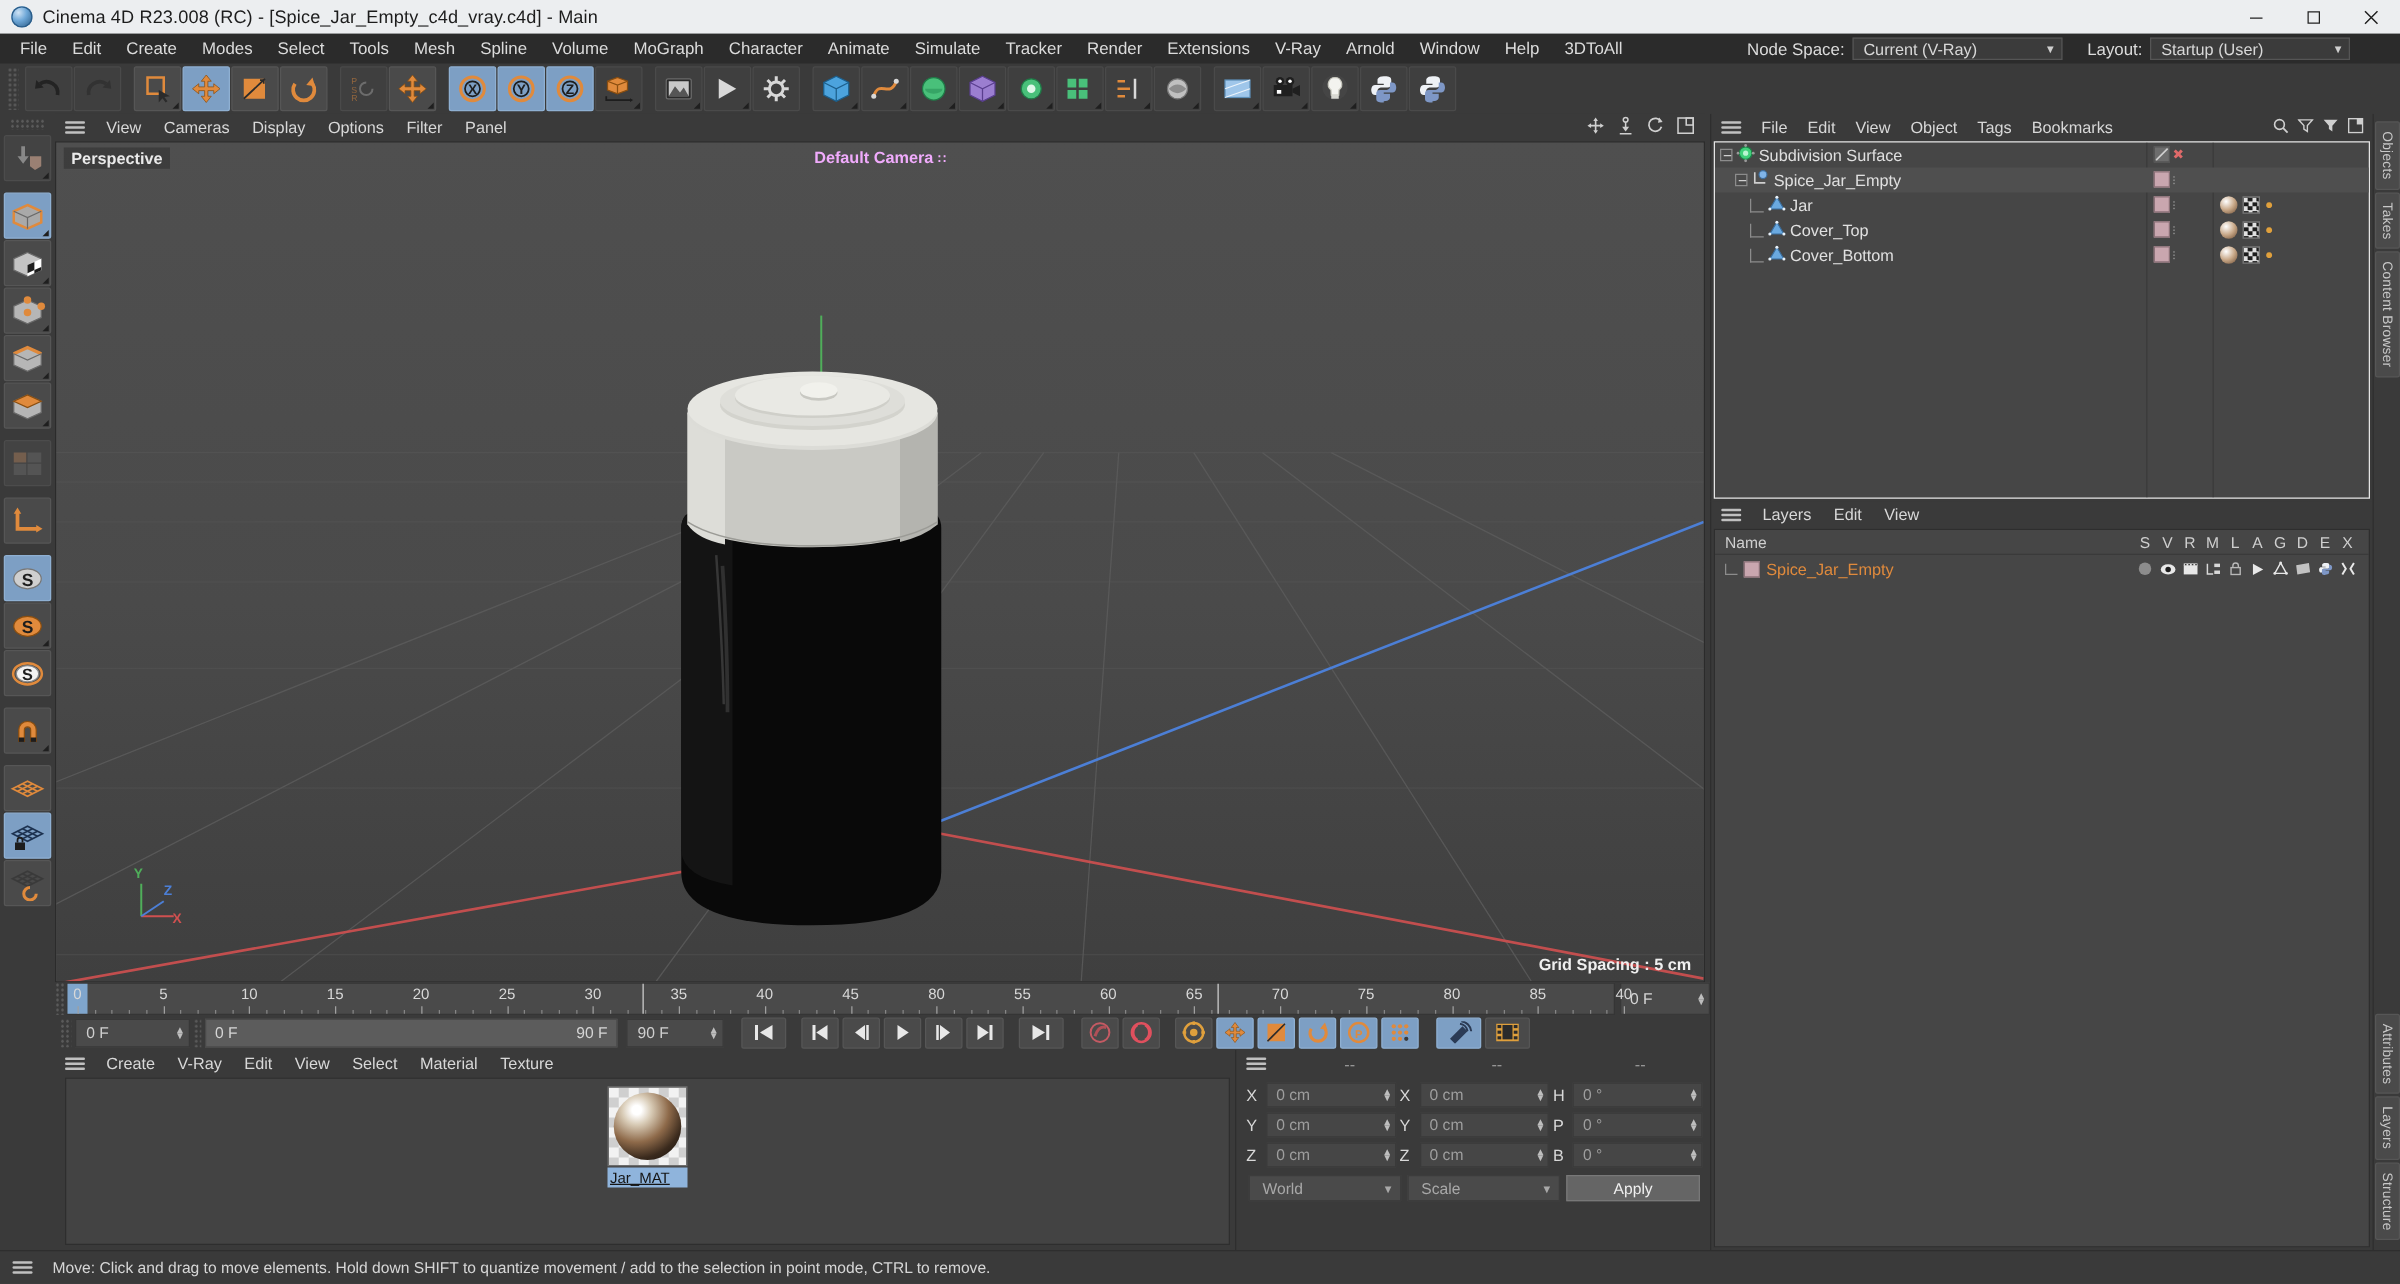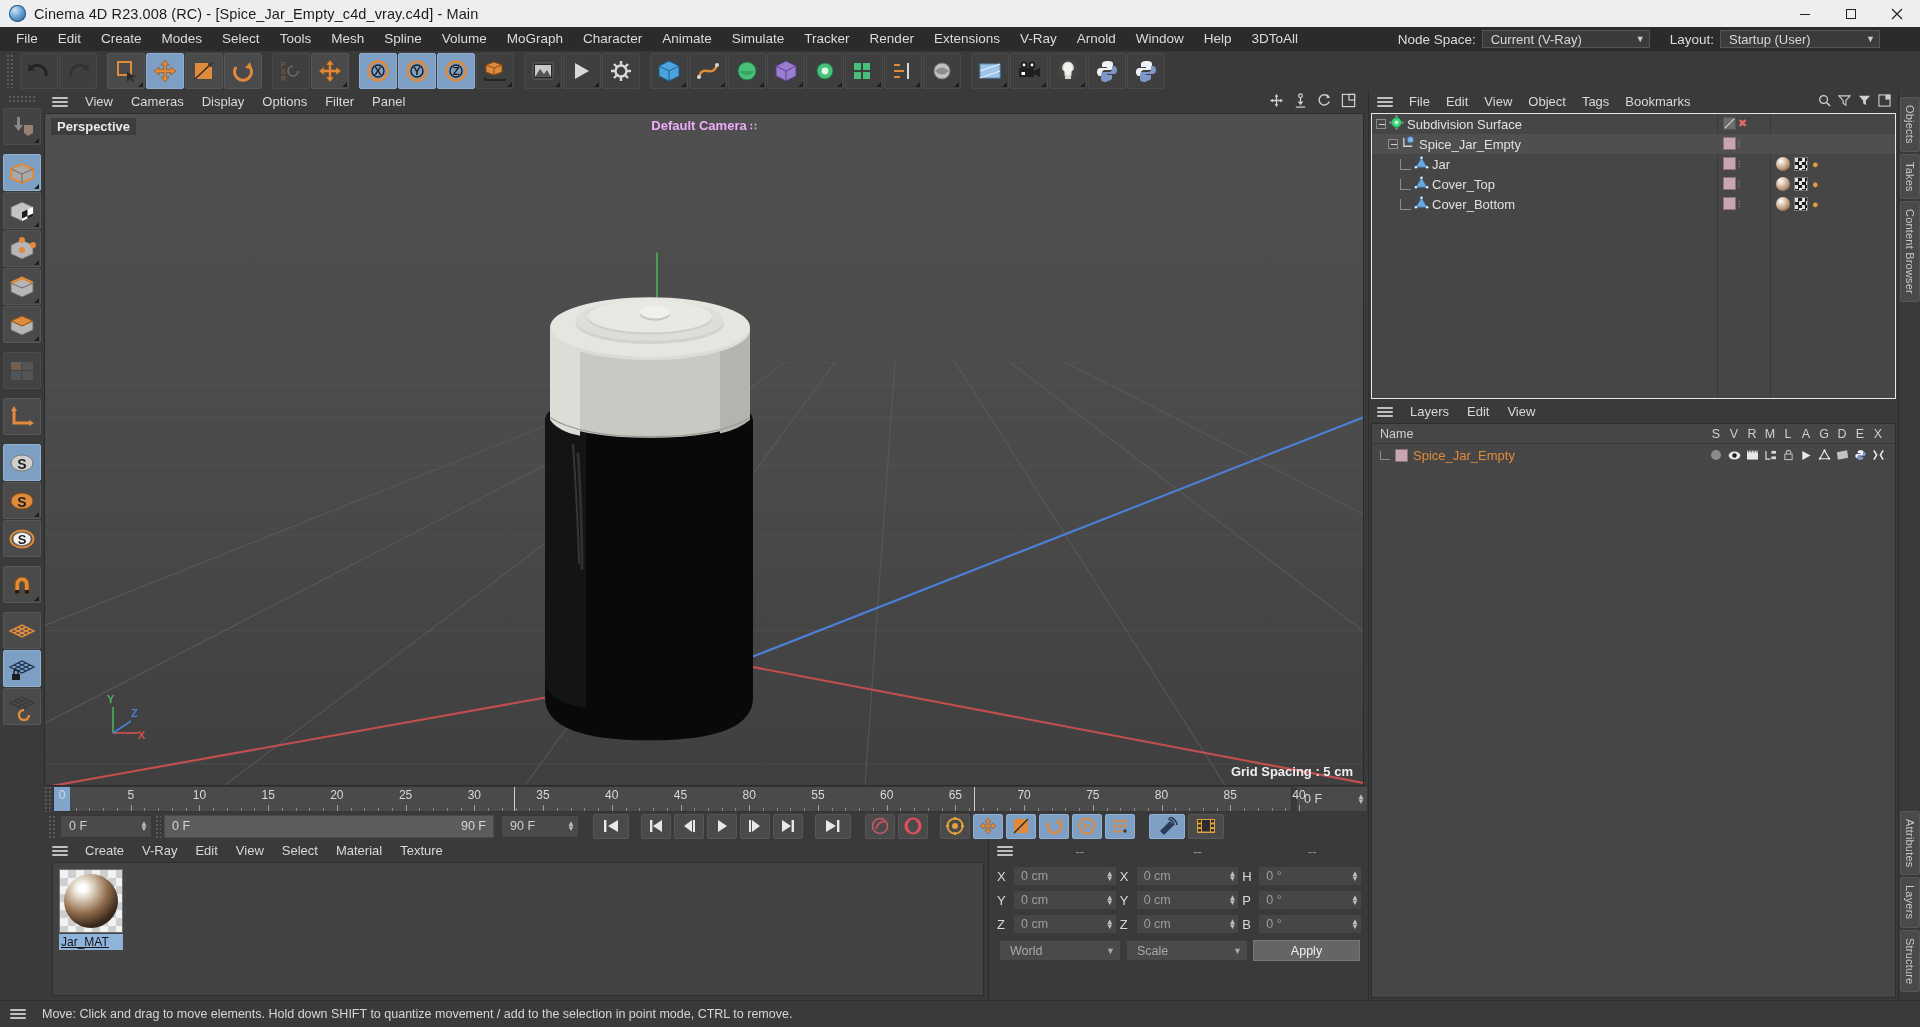--- a/index.html
+++ b/index.html
@@ -99,21 +99,21 @@
   .pbtn{width:30px;height:25px;background:#4a4a4a;border:1px solid #565656;border-radius:2px;
     display:flex;align-items:center;justify-content:center;}
   .pbtn.on{background:#7d9fc4;border-color:#8fb0d2;}
   .pbtn.wide{width:36px;}
 
   
   .bottom{height:160px;display:flex;background:#3a3a3a;}
   .matpanel{flex:1;display:flex;flex-direction:column;min-width:0;}
   .panel-menu{height:22px;display:flex;align-items:center;padding-left:6px;}
   .panel-menu .mi{padding:0 9px;line-height:22px;font-size:13px;color:#d8d8d8;}
-  .matgrid{flex:1;background:#434343;border:1px solid #2e2e2e;margin:0 4px 4px 8px;padding:6px;display:flex;gap:8px;align-items:flex-start;}
+  .matgrid{flex:1;background:#434343;border:1px solid #2e2e2e;margin:0 4px 4px 8px;padding:6px;display:flex;gap:8px;align-items:flex-start;justify-content:center;}
   .mat{width:64px;}
   .mat-thumb{width:64px;height:64px;border:1px solid #6e6e6e;position:relative;overflow:hidden;
     background:
       conic-gradient(#cfcfcf 25%, #f2f2f2 0 50%, #cfcfcf 0 75%, #f2f2f2 0) 0 0/16px 16px;}
   .mat-sphere{position:absolute;inset:4px;border-radius:50%;overflow:hidden;
     background:radial-gradient(circle at 34% 26%, #ffffff 0 7%, #d8cbb6 22%, #8e6a4a 48%, #3a2a1d 72%, #120c08 100%);}
   .mat-name{font-size:12px;color:#151515;background:#8fb4dc;text-align:left;padding:1px 2px;
     margin-top:1px;white-space:nowrap;overflow:hidden;text-decoration:underline;}
 
   .coordpanel{width:380px;display:flex;flex-direction:column;border-left:1px solid #2e2e2e;}

